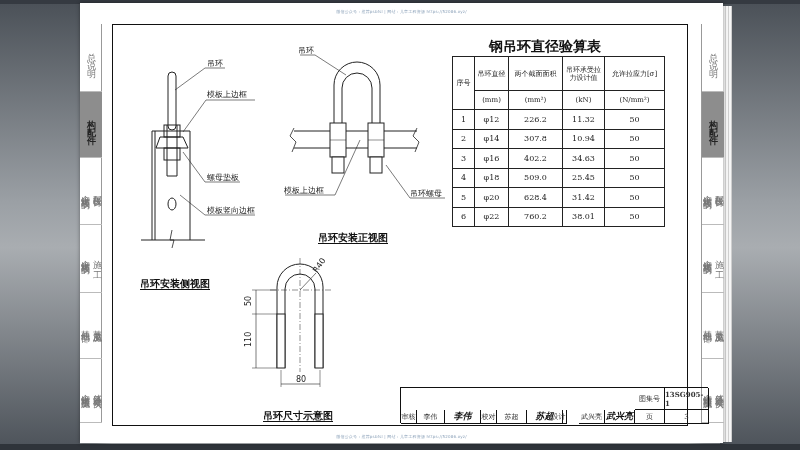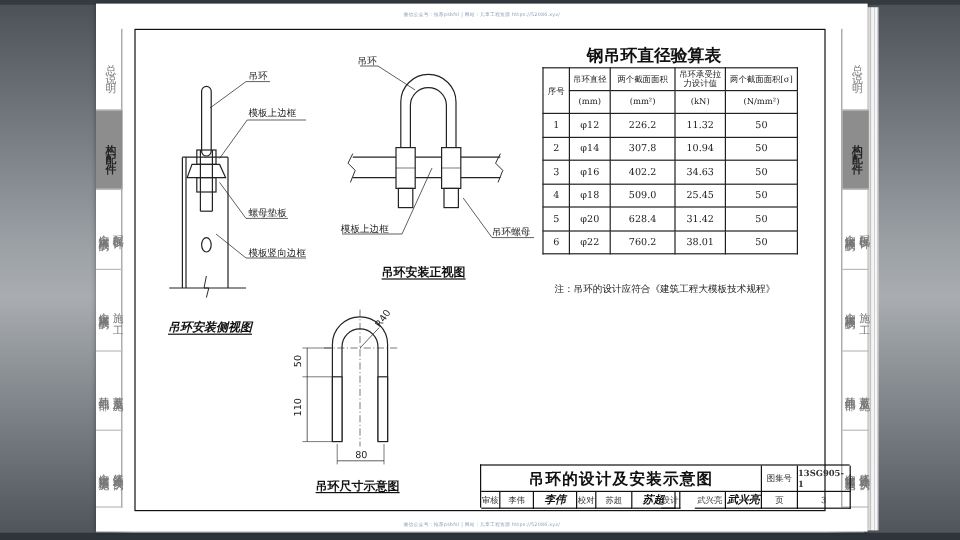--- a/index.html
+++ b/index.html
@@ -33,29 +33,29 @@
   .tab .vcol { writing-mode: vertical-rl; text-orientation: upright; letter-spacing:1px; }
   .tab .twocol { display:flex; flex-direction:row-reverse; gap:1px; }
 
   .frame { position:absolute; left:32px; top:21px; width:576px; height:402px; border:1.5px solid #111; }
 
   svg text { font-family: "DejaVu Sans", sans-serif; }
 
   .table-title { position:absolute; left:450px; top:38px; width:190px; text-align:center; font-size:14px; font-weight:bold; color:#111; }
   table.calc { position:absolute; left:452px; top:56px; border-collapse:collapse; font-size:8px; color:#222; }
   table.calc td, table.calc th { border:1px solid #222; text-align:center; font-weight:normal; font-family:"DejaVu Serif", serif; }
-  table.calc th { height:19px; font-size:7px; line-height:8px; }
+  table.calc th { height:34px; font-size:7px; line-height:8px; }
   table.calc tr.units th { height:19px; }
   table.calc td { height:19.5px; }
   table.calc { border:1.5px solid #111; }
 
   .note { position:absolute; left:462px; top:234px; font-size:8px; line-height:14px; color:#222; font-family:"DejaVu Serif", serif; }
   .note .indent { padding-left:20px; }
 
-  .caption { position:absolute; font-size:10px; font-weight:bold; color:#111; text-decoration:underline; text-underline-offset:2px; }
+  .caption { position:absolute; font-size:10px; font-weight:bold; color:#111; text-decoration:underline; text-underline-offset:2px;margin-top:11px; }
 
   .titleblock { position:absolute; left:400px; top:387px; width:308px; height:36px; border-top:1.5px solid #111; border-left:1.5px solid #111; }
   .tb-main { position:absolute; left:0; top:0; width:234px; height:22px; border-right:1px solid #111; border-bottom:1px solid #111;
     display:flex; align-items:center; justify-content:center; font-size:13px; font-weight:bold; color:#111; letter-spacing:1px; }
   .tb-cell { position:absolute; border-right:1px solid #111; border-bottom:1px solid #111; display:flex; align-items:center; justify-content:center;
     font-size:7px; color:#333; font-family:"DejaVu Serif", serif; }
   .sig { font-family:"DejaVu Serif", serif; font-style:italic; font-weight:bold; font-size:9px; color:#111; }
 </style>
 </head>
 <body>
@@ -207,33 +207,33 @@
     <text x="298" y="53">吊环</text>
     <text x="284" y="193">模板上边框</text>
     <text x="410" y="196">吊环螺母</text>
     <text x="313" y="270" transform="rotate(-55 318 268)">R40</text>
     <text x="251" y="306" transform="rotate(-90 251 306)">50</text>
     <text x="251" y="347" transform="rotate(-90 251 347)">110</text>
     <text x="296" y="382">80</text>
   </g>
 </svg>
 
-<div class="caption" style="left:140px; top:266px;font-style:italic;">吊环安装侧视图</div>
+<div class="caption" style="left:140px; top:266px;">吊环安装侧视图</div>
 <div class="caption" style="left:318px; top:220px;">吊环安装正视图</div>
 <div class="caption" style="left:263px; top:398px;">吊环尺寸示意图</div>
 
 <div class="table-title">钢吊环直径验算表</div>
 <table class="calc">
   <tbody>
       <tr>
     <th rowspan="2" style="width:22px">序号</th>
     <th style="width:34px">吊环直径</th>
     <th style="width:54px">两个截面面积</th>
     <th style="width:42px">吊环承受拉力设计值</th>
-    <th style="width:60px">两个截面面积[σ]</th>
+    <th style="width:60px">允许拉应力[σ]</th>
   </tr>
   <tr class="units">
     <th>(mm)</th>
     <th>(mm²)</th>
     <th>(kN)</th>
     <th>(N/mm²)</th>
   </tr>
   <tr>
     <td>1</td>
         <td>φ12</td>
@@ -273,25 +273,23 @@
     <td>6</td>
         <td>φ22</td>
         <td>760.2</td>
         <td>38.01</td>
         <td>50</td>
   </tr>
 </tbody>
   </table>
 
 <div class="note">
-  <div>注：吊环的设计应符合《建筑工程大模板技术规程》</div>
 </div>
 
 <div class="titleblock">
-  <div class="tb-main">吊环的设计及安装示意图</div>
   <div class="tb-cell" style="left:234px; top:0; width:30px; height:22px;">图集号</div>
   <div class="tb-cell" style="left:264px; top:0; width:44px; height:22px;font-weight:bold;">13SG905-1</div>
   <div class="tb-cell" style="left:0; top:22px; width:16px; height:14px;">审核</div>
   <div class="tb-cell" style="left:16px; top:22px; width:28px; height:14px;">李伟</div>
   <div class="tb-cell sig" style="left:44px; top:22px; width:36px; height:14px;">李伟</div>
   <div class="tb-cell" style="left:80px; top:22px; width:16px; height:14px;">校对</div>
   <div class="tb-cell" style="left:96px; top:22px; width:30px; height:14px;">苏超</div>
   <div class="tb-cell sig" style="left:126px; top:22px; width:36px; height:14px;">苏超</div>
   <div class="tb-cell" style="left:150px; top:22px; width:16px; height:14px;text-align:right;">设计</div>
   <div class="tb-cell" style="left:178px; top:22px; width:26px; height:14px;">武兴亮</div>

